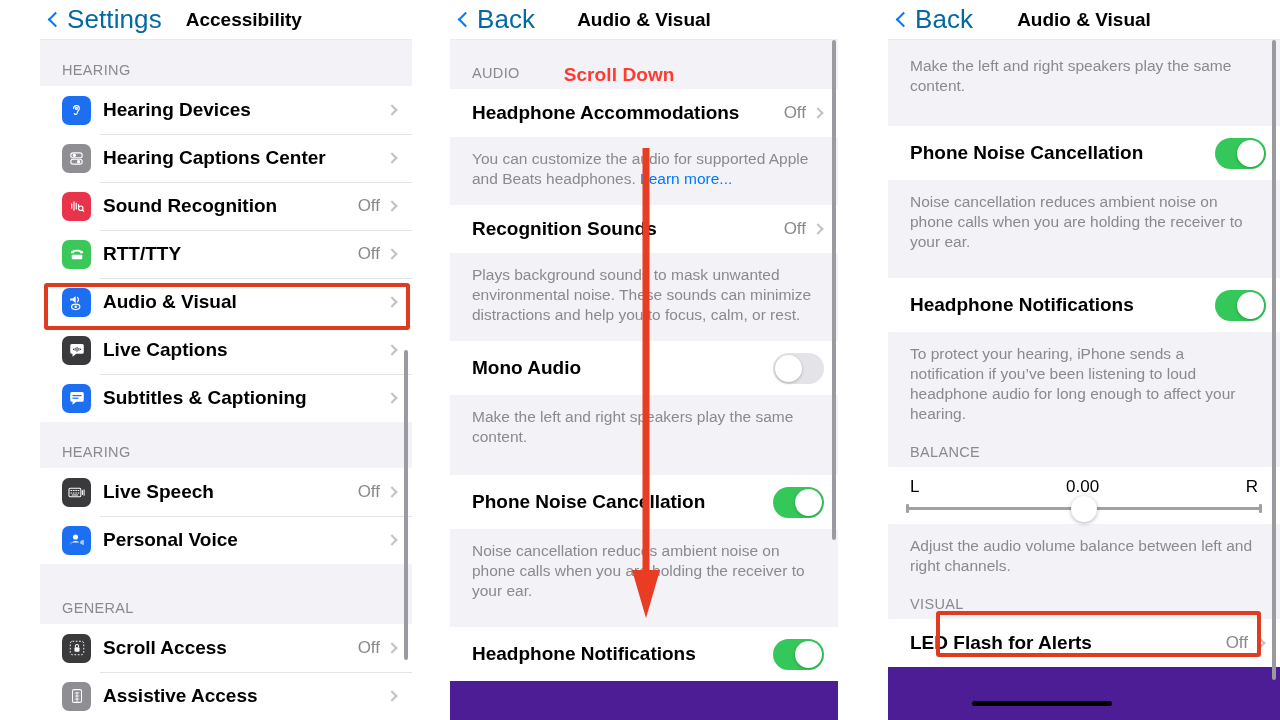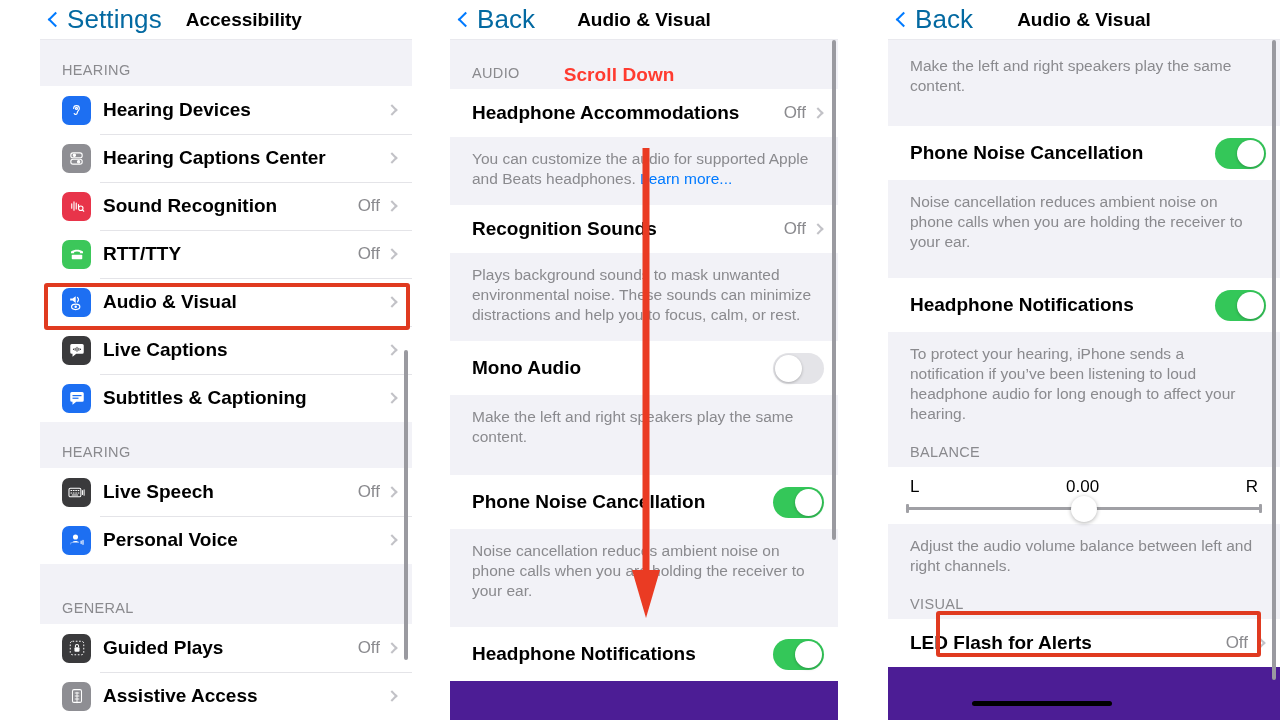--- a/index.html
+++ b/index.html
@@ -276,21 +276,21 @@
       <div class="grp-head" style="padding-top:36px;">GENERAL</div>
 
       <div class="row">
         <span class="row-icon" style="background:#3a3a3c;">
           <svg width="18" height="18" viewBox="0 0 24 24">
               <rect x="3" y="3" width="18" height="18" rx="3" fill="none" stroke="#fff" stroke-width="1.3" stroke-dasharray="2.2 2.2"></rect>
               <rect x="8.6" y="11" width="6.8" height="6" rx="1.4" fill="#fff"></rect>
               <path d="M9.9 11V9.3a2.1 2.1 0 0 1 4.2 0V11" fill="none" stroke="#fff" stroke-width="1.4"></path>
             </svg>
         </span>
-        <span class="row-label">Guided Plays</span>
+        <span class="row-label">Scroll Access</span>
         <span class="row-value">Off</span>
         <span class="chev-right"></span>
       </div>
 
       <div class="row">
         <span class="row-icon" style="background:#8e8e93;">
           <svg width="18" height="18" viewBox="0 0 24 24" fill="none" stroke="#fff" stroke-width="1.4">
               <rect x="6" y="3.5" width="12" height="17" rx="2"></rect>
               <path d="M9 8h6M9 12h6M9 16h6M12 6.5v15" stroke-width="1.2"></path>
             </svg>

